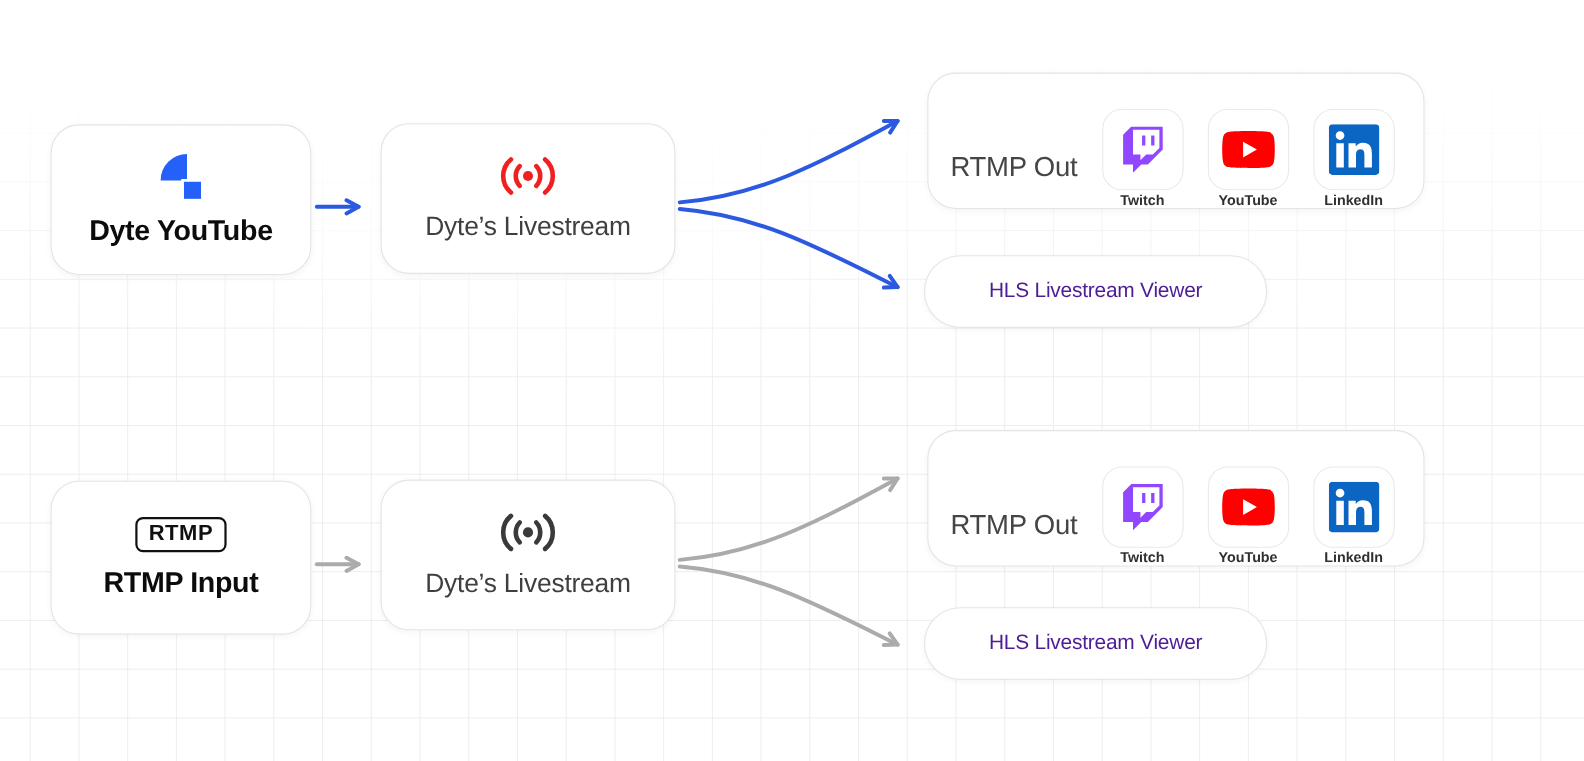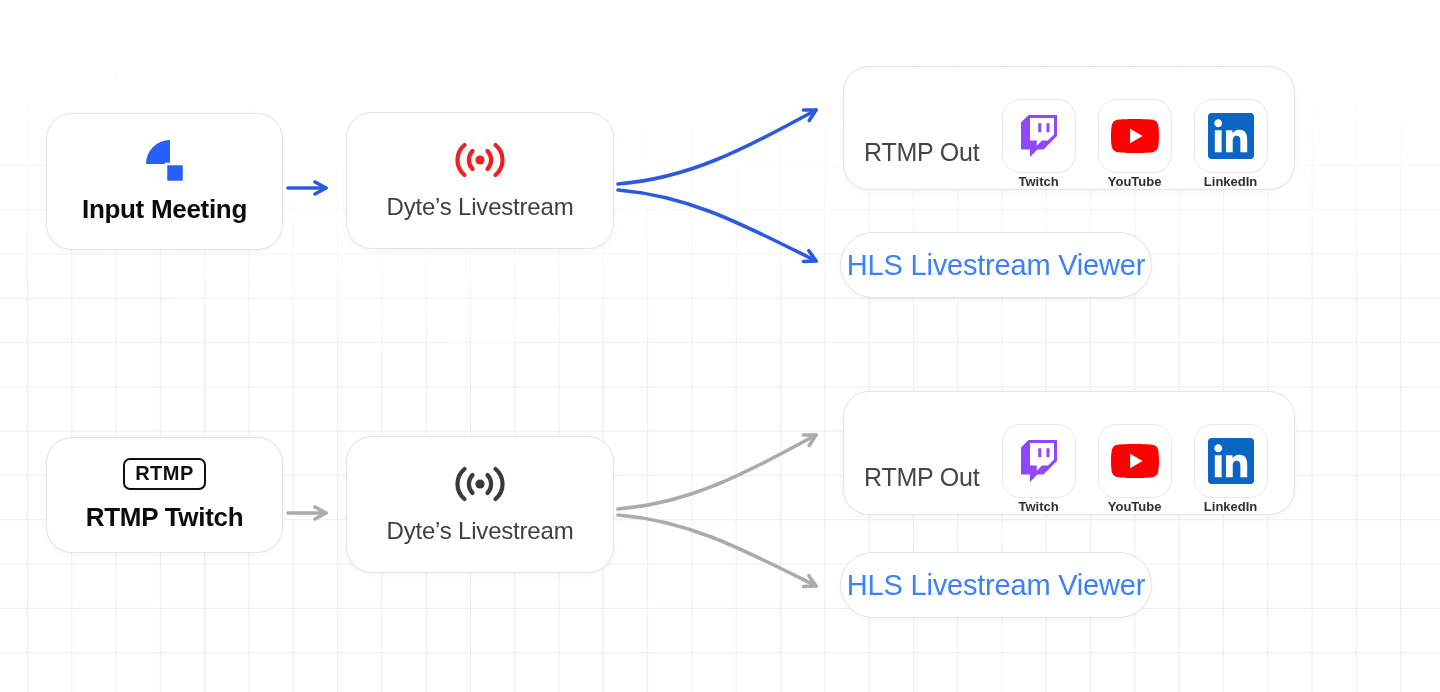--- a/index.html
+++ b/index.html
@@ -32,34 +32,34 @@
     display:flex;flex-direction:column;align-items:center;justify-content:center;
     box-sizing:border-box;
   }
   .node-label-bold{font-size:26px;font-weight:700;color:#0c0c0c;letter-spacing:-.3px;}
   .node-label{font-size:24px;font-weight:500;color:#3f3f3f;letter-spacing:-.2px;}
 
   #node-meeting{left:46px;top:113px;width:237px;height:137px;gap:10px;}
   #node-ls-top{left:346px;top:112px;width:268px;height:137px;gap:13px;}
   #node-out-top{left:843px;top:66px;width:452px;height:124px;}
   #node-hls-top{left:840px;top:232px;width:312px;height:66px;border-radius:33px;}
-  #node-input{left:46px;top:437px;width:237px;height:116px;gap:12px;}
+  #node-input{left:46px;top:437px;width:237px;height:140px;gap:12px;}
   #node-ls-bot{left:346px;top:436px;width:268px;height:137px;gap:13px;}
   #node-out-bot{left:843px;top:391px;width:452px;height:124px;}
   #node-hls-bot{left:840px;top:552px;width:312px;height:66px;border-radius:33px;}
 
   .rtmp-out{flex-direction:row;justify-content:flex-start;align-items:flex-end;
     padding:20px 0 0 20px;gap:0;}
   .rtmp-out-label{font-size:25px;font-weight:500;color:#454545;line-height:74px;margin-right:22px;letter-spacing:-.2px;}
   .dest{display:flex;flex-direction:column;align-items:center;width:74px;margin-right:22px;}
   .dest:last-child{margin-right:0;}
   .dest-card{width:74px;height:74px;background:#fff;border:1.5px solid var(--card-border);
     border-radius:18px;display:flex;align-items:center;justify-content:center;box-sizing:border-box;}
   .dest-label{font-size:13px;font-weight:700;color:#2f2f2f;margin-top:1px;}
-  .hls-label{font-size:29px;font-weight:500;color:#3b82f6;letter-spacing:-.2px;}
+  .hls-label{font-size:19px;font-weight:500;color:#4c1d95;letter-spacing:-.2px;}
 
   .rtmp-badge{border:2.5px solid #101010;border-radius:7px;padding:2px 10px 3px;
     font-size:20px;font-weight:600;color:#101010;letter-spacing:.5px;}
 
   .twitch-path{fill:var(--twitch_purple);}
   .youtube-path{fill:var(--youtube_red);}
   .linkedin-path{fill:var(--linkedin_blue);}
   .dyte-path{fill:var(--dyte_blue);}
   .live-red{stroke:var(--live_red);}
   .live-red-dot{fill:var(--live_red);}
@@ -93,21 +93,21 @@
       <path class="arrow-gray" d="M618 509 C690 503 742 475 816 435" marker-end="url(#head-gray)"></path>
       <path class="arrow-gray" d="M618 515 C690 521 742 549 816 586" marker-end="url(#head-gray)"></path>
     </g>
   </svg>
 
   <div class="node" id="node-meeting">
     <svg width="42" height="46" viewBox="0 0 42 46">
       <path class="dyte-path" d="M26 2 A24 24 0 0 0 2 26 L26 26 Z"></path>
       <rect class="dyte-path" x="22" y="26" width="18" height="18" stroke="#ffffff" stroke-width="2.5"></rect>
     </svg>
-    <div class="node-label-bold">Input Meeting</div>
+    <div class="node-label-bold">Dyte YouTube</div>
   </div>
 
   <div class="node" id="node-ls-top">
     <svg width="58" height="40" viewBox="0 0 58 40">
       <g fill="none" stroke-width="4.2" stroke-linecap="round" class="live-red">
         <path d="M21.5 11 A13 13 0 0 0 21.5 29"></path>
         <path d="M36.5 11 A13 13 0 0 1 36.5 29"></path>
         <path d="M13.5 5 A19.5 19.5 0 0 0 13.5 35"></path>
         <path d="M44.5 5 A19.5 19.5 0 0 1 44.5 35"></path>
       </g>
@@ -143,21 +143,21 @@
       <div class="dest-label">LinkedIn</div>
     </div>
   </div>
 
   <div class="node" id="node-hls-top">
     <div class="hls-label">HLS Livestream Viewer</div>
   </div>
 
   <div class="node" id="node-input">
     <div class="rtmp-badge">RTMP</div>
-    <div class="node-label-bold">RTMP Twitch</div>
+    <div class="node-label-bold">RTMP Input</div>
   </div>
 
   <div class="node" id="node-ls-bot">
     <svg width="58" height="40" viewBox="0 0 58 40">
       <g fill="none" stroke-width="4.2" stroke-linecap="round" class="live-dark">
         <path d="M21.5 11 A13 13 0 0 0 21.5 29"></path>
         <path d="M36.5 11 A13 13 0 0 1 36.5 29"></path>
         <path d="M13.5 5 A19.5 19.5 0 0 0 13.5 35"></path>
         <path d="M44.5 5 A19.5 19.5 0 0 1 44.5 35"></path>
       </g>

